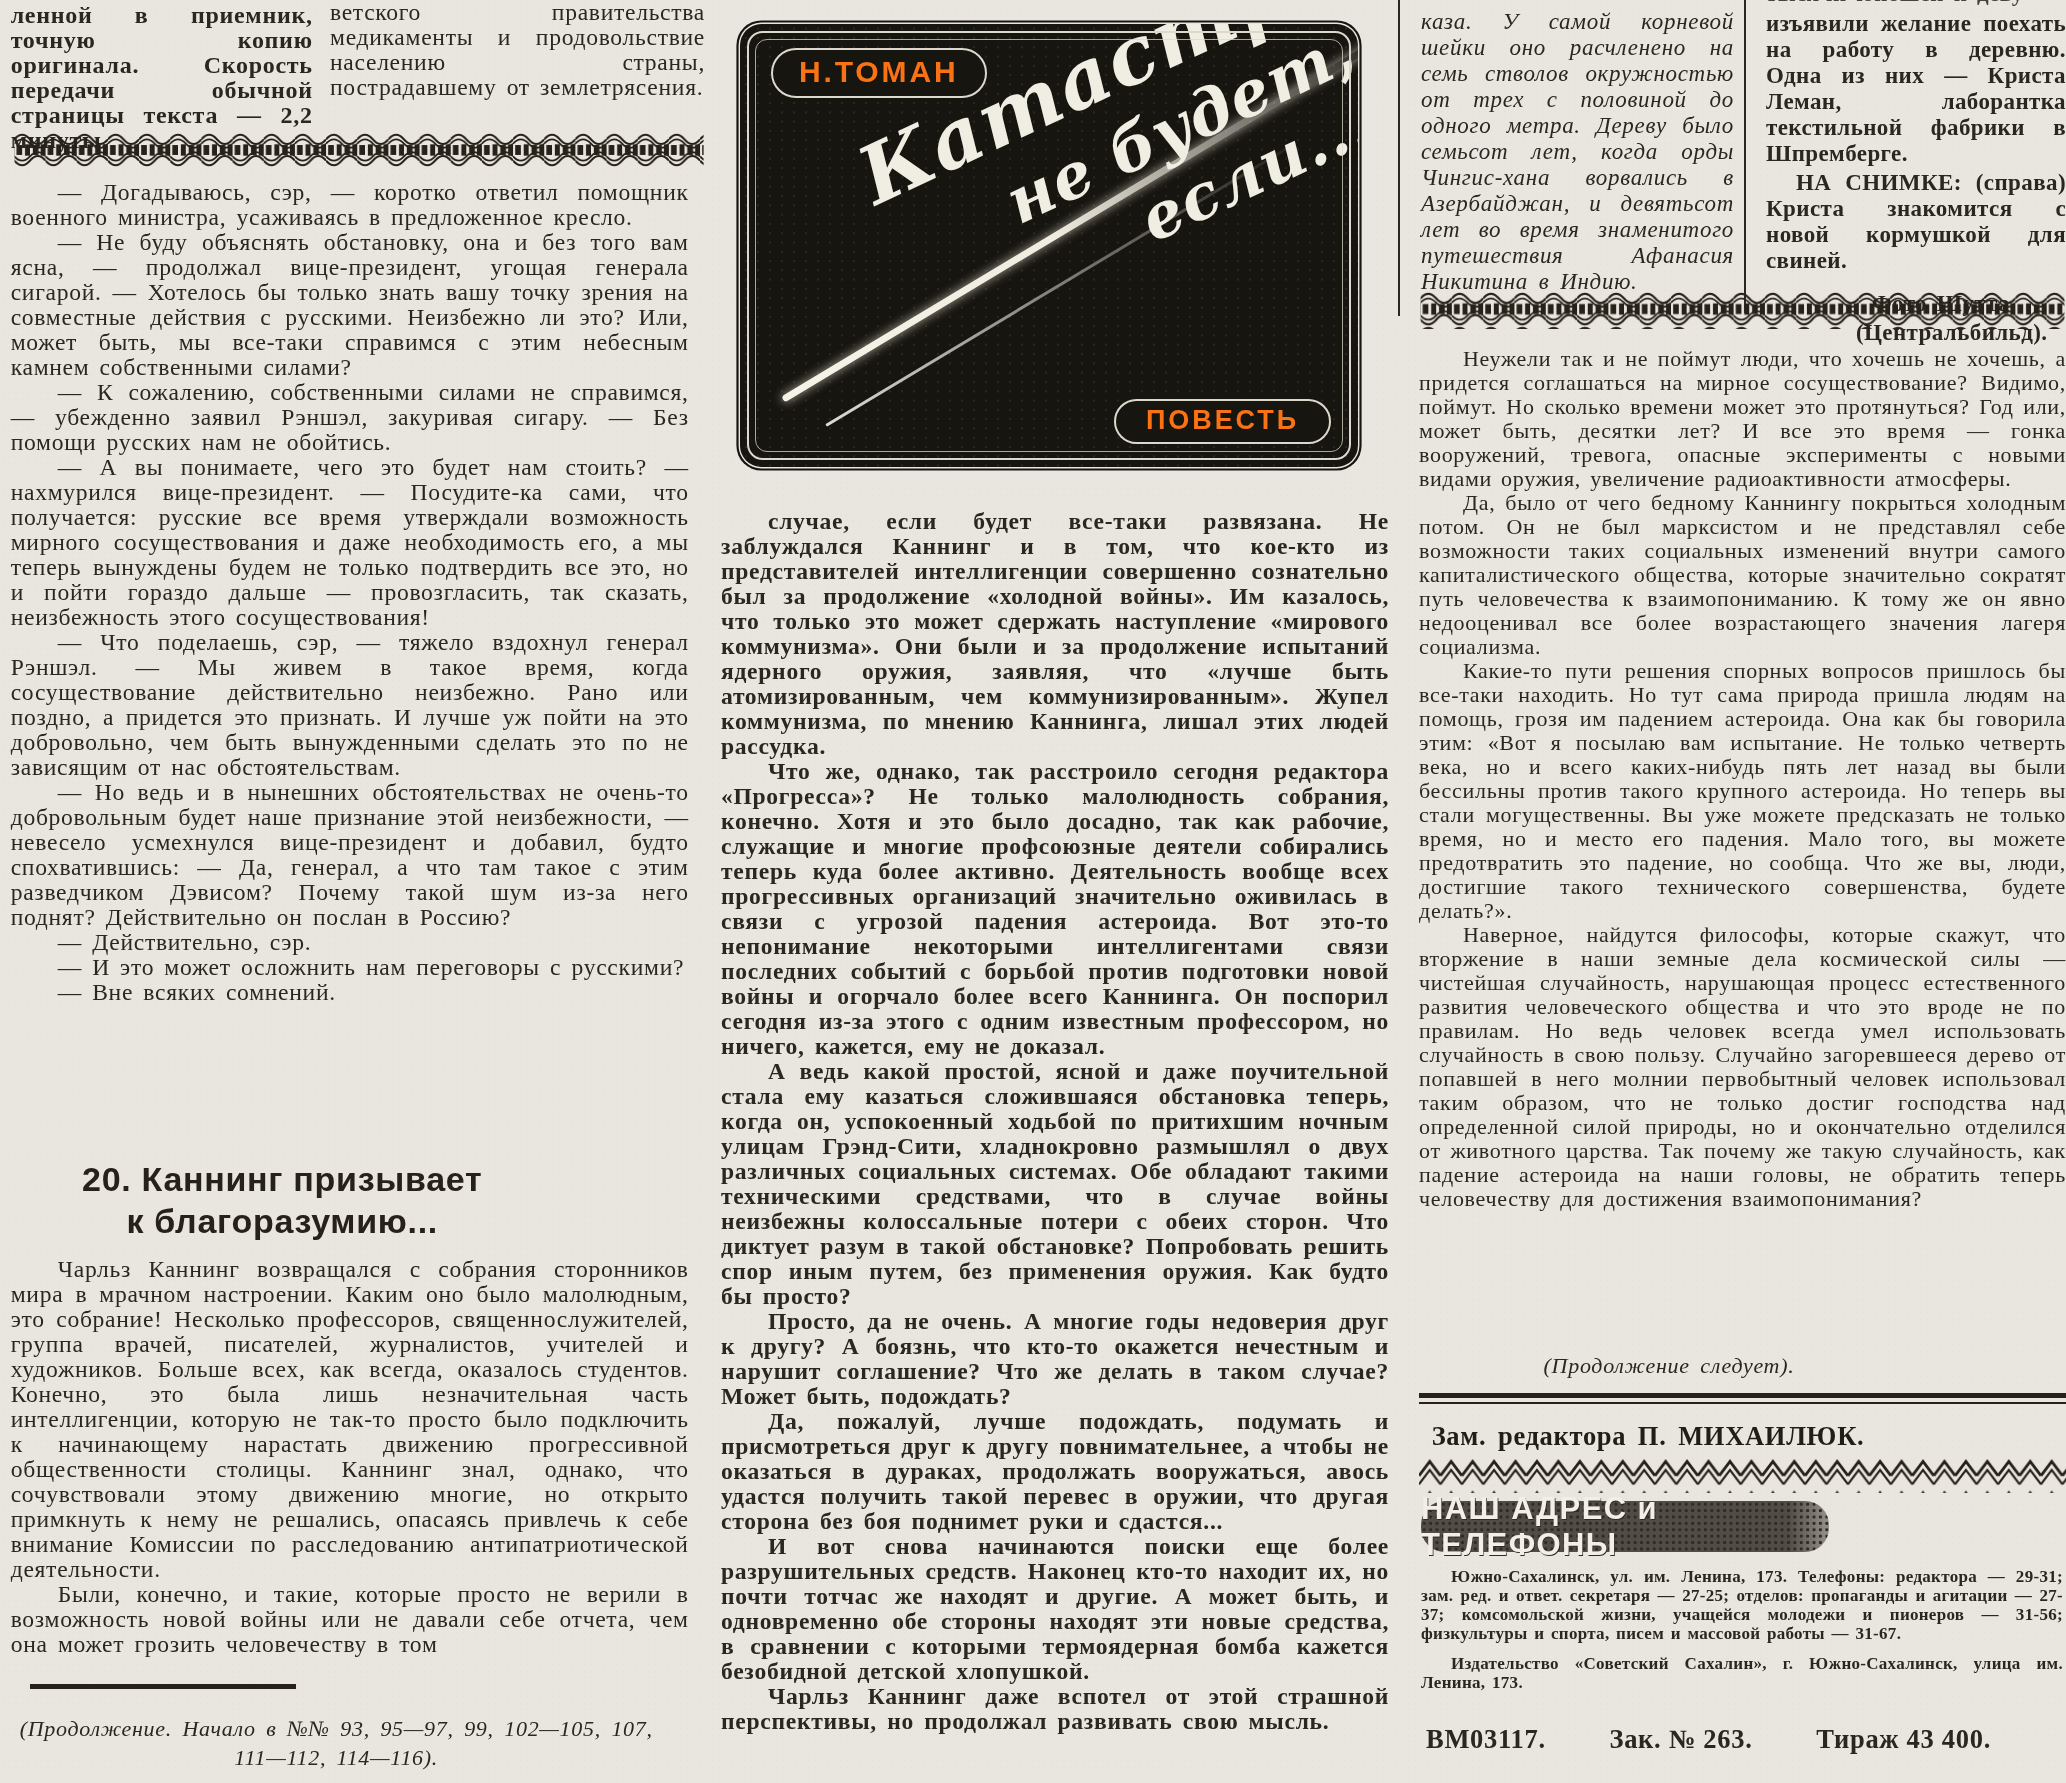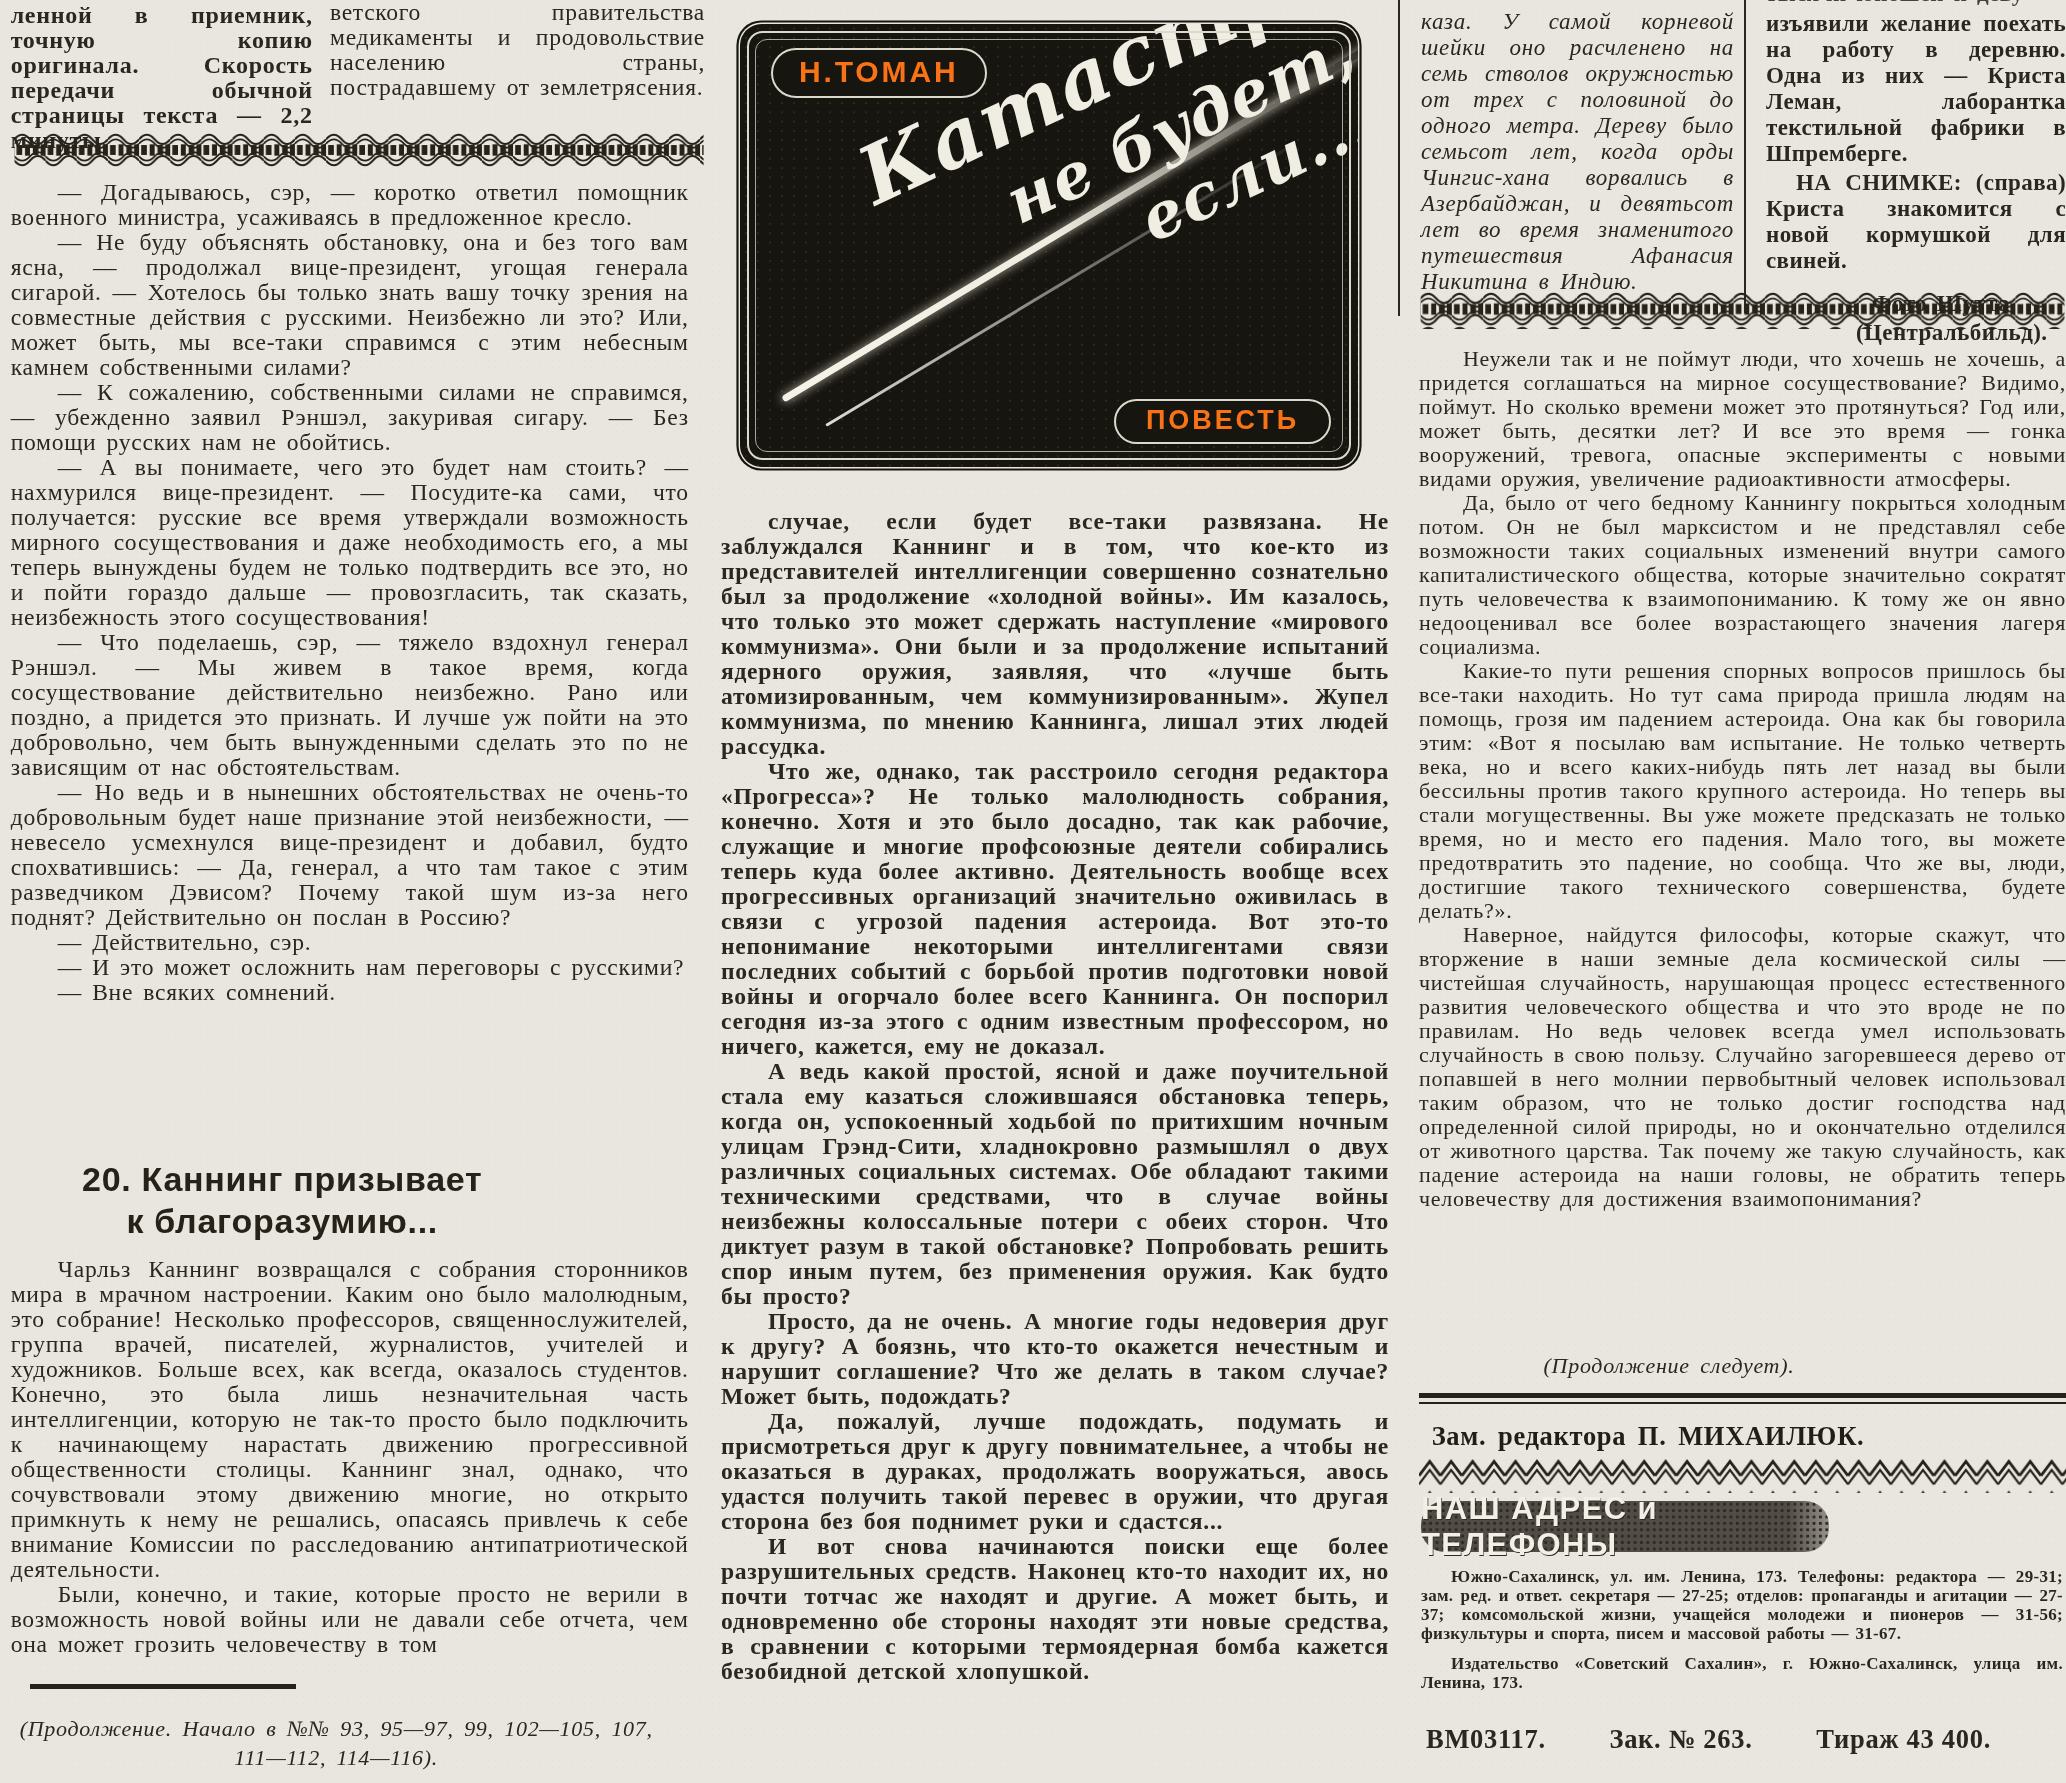--- a/index.html
+++ b/index.html
@@ -175,20 +175,21 @@
     <div class="badge genre-badge">ПОВЕСТЬ</div>
   </div>
 
   <div class="abs bodytext" style="left:721px; top:509px; width:668px;font-weight:bold;">
     <p>случае, если будет все-таки развязана. Не заблуждался Каннинг и в том, что кое-кто из представителей интеллигенции совершенно сознательно был за продолжение «холодной войны». Им казалось, что только это может сдержать наступление «мирового коммунизма». Они были и за продолжение испытаний ядерного оружия, заявляя, что «лучше быть атомизированным, чем коммунизированным». Жупел коммунизма, по мнению Каннинга, лишал этих людей рассудка.</p>
     <p>Что же, однако, так расстроило сегодня редактора «Прогресса»? Не только малолюдность собрания, конечно. Хотя и это было досадно, так как рабочие, служащие и многие профсоюзные деятели собирались теперь куда более активно. Деятельность вообще всех прогрессивных организаций значительно оживилась в связи с угрозой падения астероида. Вот это-то непонимание некоторыми интеллигентами связи последних событий с борьбой против подготовки новой войны и огорчало более всего Каннинга. Он поспорил сегодня из-за этого с одним известным профессором, но ничего, кажется, ему не доказал.</p>
     <p>А ведь какой простой, ясной и даже поучительной стала ему казаться сложившаяся обстановка теперь, когда он, успокоенный ходьбой по притихшим ночным улицам Грэнд-Сити, хладнокровно размышлял о двух различных социальных системах. Обе обладают такими техническими средствами, что в случае войны неизбежны колоссальные потери с обеих сторон. Что диктует разум в такой обстановке? Попробовать решить спор иным путем, без применения оружия. Как будто бы просто?</p>
     <p>Просто, да не очень. А многие годы недоверия друг к другу? А боязнь, что кто-то окажется нечестным и нарушит соглашение? Что же делать в таком случае? Может быть, подождать?</p>
     <p>Да, пожалуй, лучше подождать, подумать и присмотреться друг к другу повнимательнее, а чтобы не оказаться в дураках, продолжать вооружаться, авось удастся получить такой перевес в оружии, что другая сторона без боя поднимет руки и сдастся...</p>
     <p>И вот снова начинаются поиски еще более разрушительных средств. Наконец кто-то находит их, но почти тотчас же находят и другие. А может быть, и одновременно обе стороны находят эти новые средства, в сравнении с которыми термоядерная бомба кажется безобидной детской хлопушкой.</p>
+    <p>Чарльз Каннинг даже вспотел от этой страшной перспективы, но продолжал развивать свою мысль.</p>
   </div>
 
   <div class="abs vrule" style="left:1398px; top:0; height:316px;"></div>
   <div class="abs vrule" style="left:1744px; top:0; height:313px;"></div>
 
   <div class="abs tree-col" style="left:1421px; top:8.6px; width:313px;">
     <p>каза. У самой корневой шейки оно расчленено на семь стволов окружностью от трех с половиной до одного метра. Дереву было семьсот лет, когда орды Чингис-хана ворвались в Азербайджан, и девятьсот лет во время знаменитого путешествия Афанасия Никитина в Индию.</p>
   </div>
 
   <div class="abs vol-col" style="left:1766px; top:0; width:300px;">

